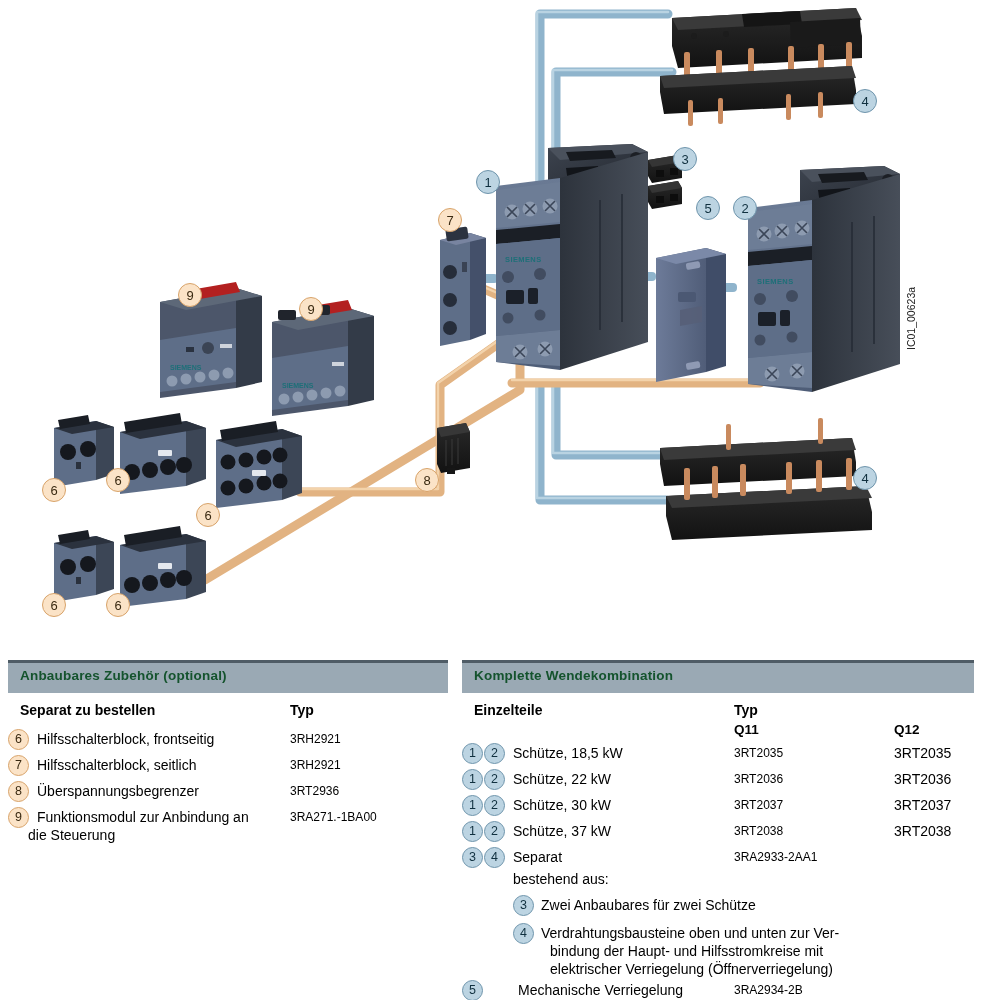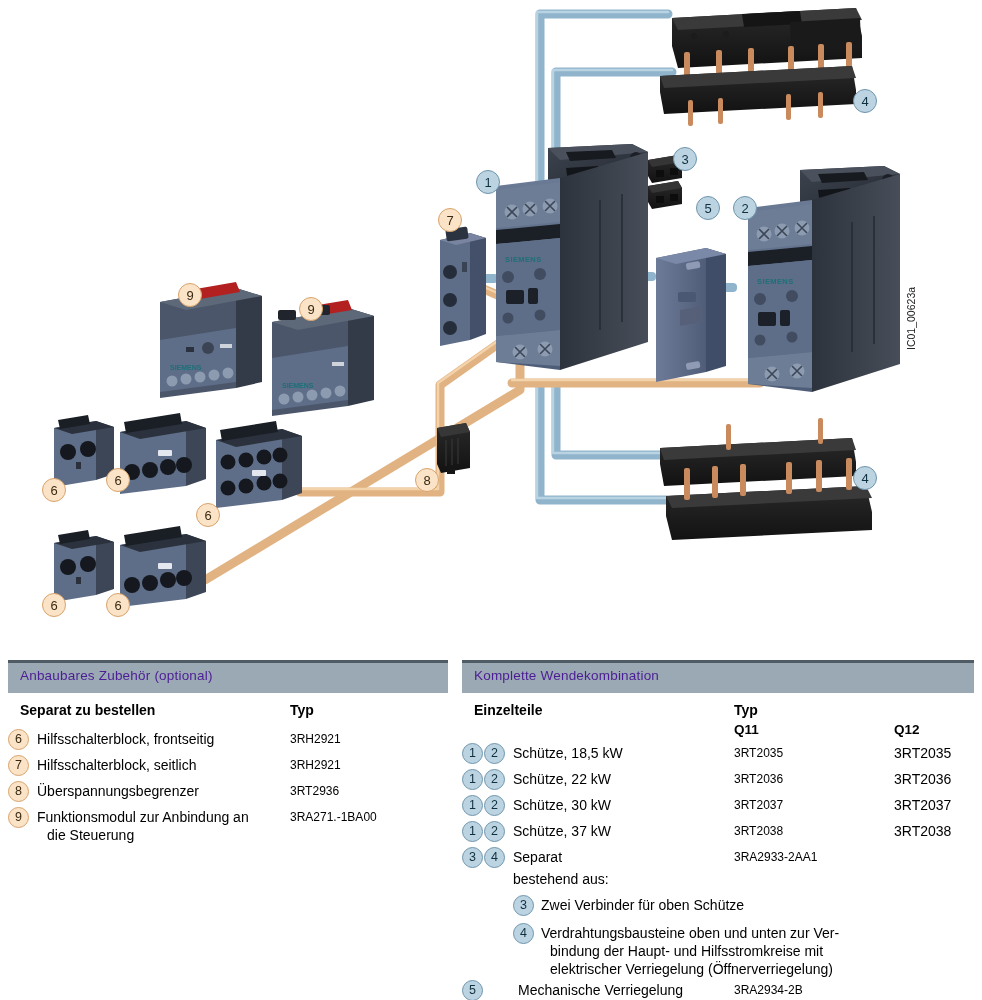--- a/index.html
+++ b/index.html
@@ -31,22 +31,22 @@
 
   
   .tables{position:absolute;left:0;top:660;width:982px;}
   .tbl{position:absolute;top:0;}
   .tbl.left{left:8px;width:440px;}
   .tbl.right{left:462px;width:512px;}
 
   .tbl-topline{height:3px;background:#4f5c66;width:100%;}
   .tbl-head{
     background:#9aa9b4;
-    color:#4c1d95;
-    font-weight:normal;
+    color:#14532d;
+    font-weight:bold;
     font-size:13.5px;
     padding:5px 0 5px 12px;
     letter-spacing:.2px;
     height:20px;
     box-sizing:content-box;
   }
   .tbl-sub{
     position:relative;
     height:26px;
     margin-top:9px;
@@ -539,21 +539,21 @@
             </div>
           <span class="lbl" style="left:29px;top:3px;">Überspannungsbegrenzer</span>
           <span class="typ" style="left:282px;top:3px;">3RT2936</span>
         </div>
 
         <div class="row" style="height:44px;">
           <div class="bub-wrap">
               <span class="bub orange">9</span>
             </div>
           <span class="lbl" style="left:29px;top:3px;">Funktionsmodul zur Anbindung an</span>
-          <span class="lbl" style="left:39px;top:21px;">die Steuerung</span>
+          <span class="lbl" style="left:20px;top:21px;">die Steuerung</span>
           <span class="typ" style="left:282px;top:3px;">3RA271.-1BA00</span>
         </div>
 
       </div>
     </div>
 
     <div class="tbl right">
       <div class="tbl-topline"></div>
       <div class="tbl-head">Komplette Wendekombination</div>
 
@@ -618,21 +618,21 @@
         </div>
 
         <div class="row" style="height:24px;">
           <span class="lbl" style="left:51px;top:1px;">bestehend aus:</span>
         </div>
 
         <div class="row" style="height:28px;">
           <div class="bub-wrap" style="left:51px;top:1px;">
             <span class="bub blue">3</span>
           </div>
-          <span class="lbl" style="left:79px;top:3px;">Zwei Verbinder für oben Schütze</span>
+          <span class="lbl" style="left:79px;top:3px;">Zwei Anbaubares für zwei Schütze</span>
         </div>
 
         <div class="row" style="height:62px;">
           <div class="bub-wrap" style="left:51px;top:1px;">
             <span class="bub blue">4</span>
           </div>
           <span class="lbl" style="left:79px;top:3px;">Verdrahtungsbausteine oben und unten zur Ver-</span>
           <span class="lbl" style="left:88px;top:21px;">bindung der Haupt- und Hilfsstromkreise mit</span>
           <span class="lbl" style="left:88px;top:39px;">elektrischer Verriegelung (Öffnerverriegelung)</span>
         </div>

